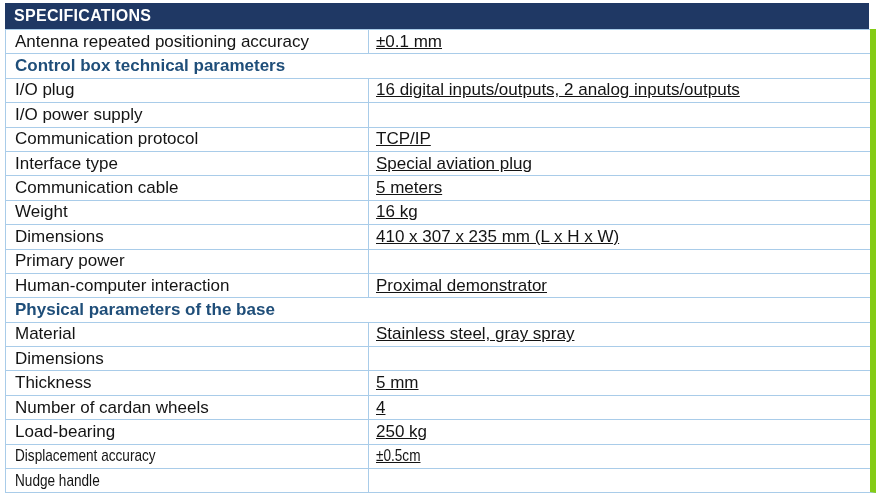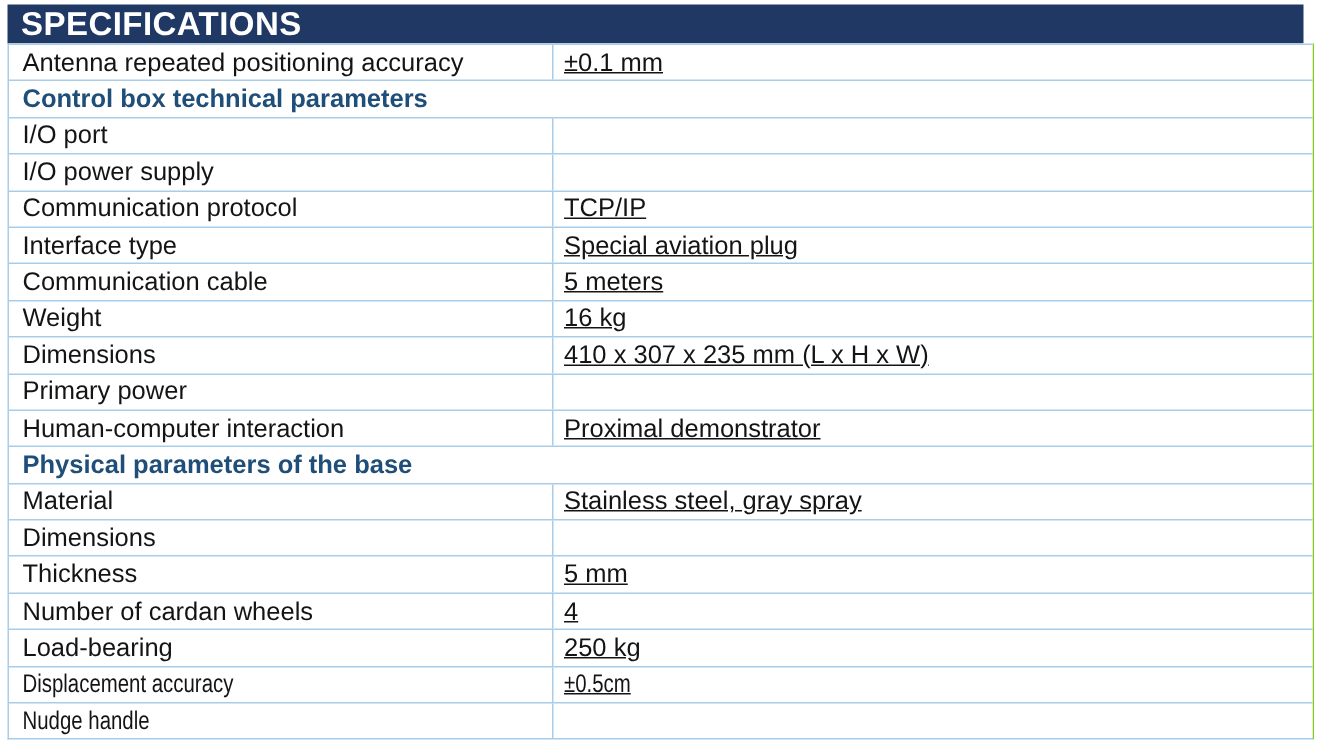--- a/index.html
+++ b/index.html
@@ -17,27 +17,27 @@
   .header-row {
     height: 26px;
     margin-right: 7px;
     display: flex;
     align-items: center;
     background: #1F3864; 
   }
   .header-row .title {
     color: #ffffff;
     font-weight: bold;
-    font-size: 22px;
+    font-size: 16px;
     padding-left: 9px;
     letter-spacing: 0.3px;
   }
   .table-body {
     border-left: 1px solid #A9CCE9;
-    border-right: 1px solid #84cc16;
+    border-right: 6px solid #84cc16;
     border-bottom: 1px solid #A9CCE9;
   }
   .row {
     display: flex;
     height: 24.4px;
     border-top: 1px solid #A9CCE9;
     align-items: center;
     font-size: 17px;
     color: #141414;
     background: #ffffff;
@@ -78,21 +78,22 @@
   </div>
   <div class="table-body">
       <div class="row">
         <div class="cell label">Antenna repeated positioning accuracy</div>
         <div class="cell value">±0.1 mm</div>
       </div>
       <div class="row section">
         <div class="cell full" style="color: rgb(31, 78, 121);">Control box technical parameters</div>
       </div>
       <div class="row">
-        <div class="cell label">I/O port</div>
+        <div class="cell label">I/O plug</div>
+        <div class="cell value">16 digital inputs/outputs, 2 analog inputs/outputs</div>
       </div>
       <div class="row">
         <div class="cell label">I/O power supply</div>
       </div>
       <div class="row">
         <div class="cell label">Communication protocol</div>
         <div class="cell value">TCP/IP</div>
       </div>
       <div class="row">
         <div class="cell label">Interface type</div>

